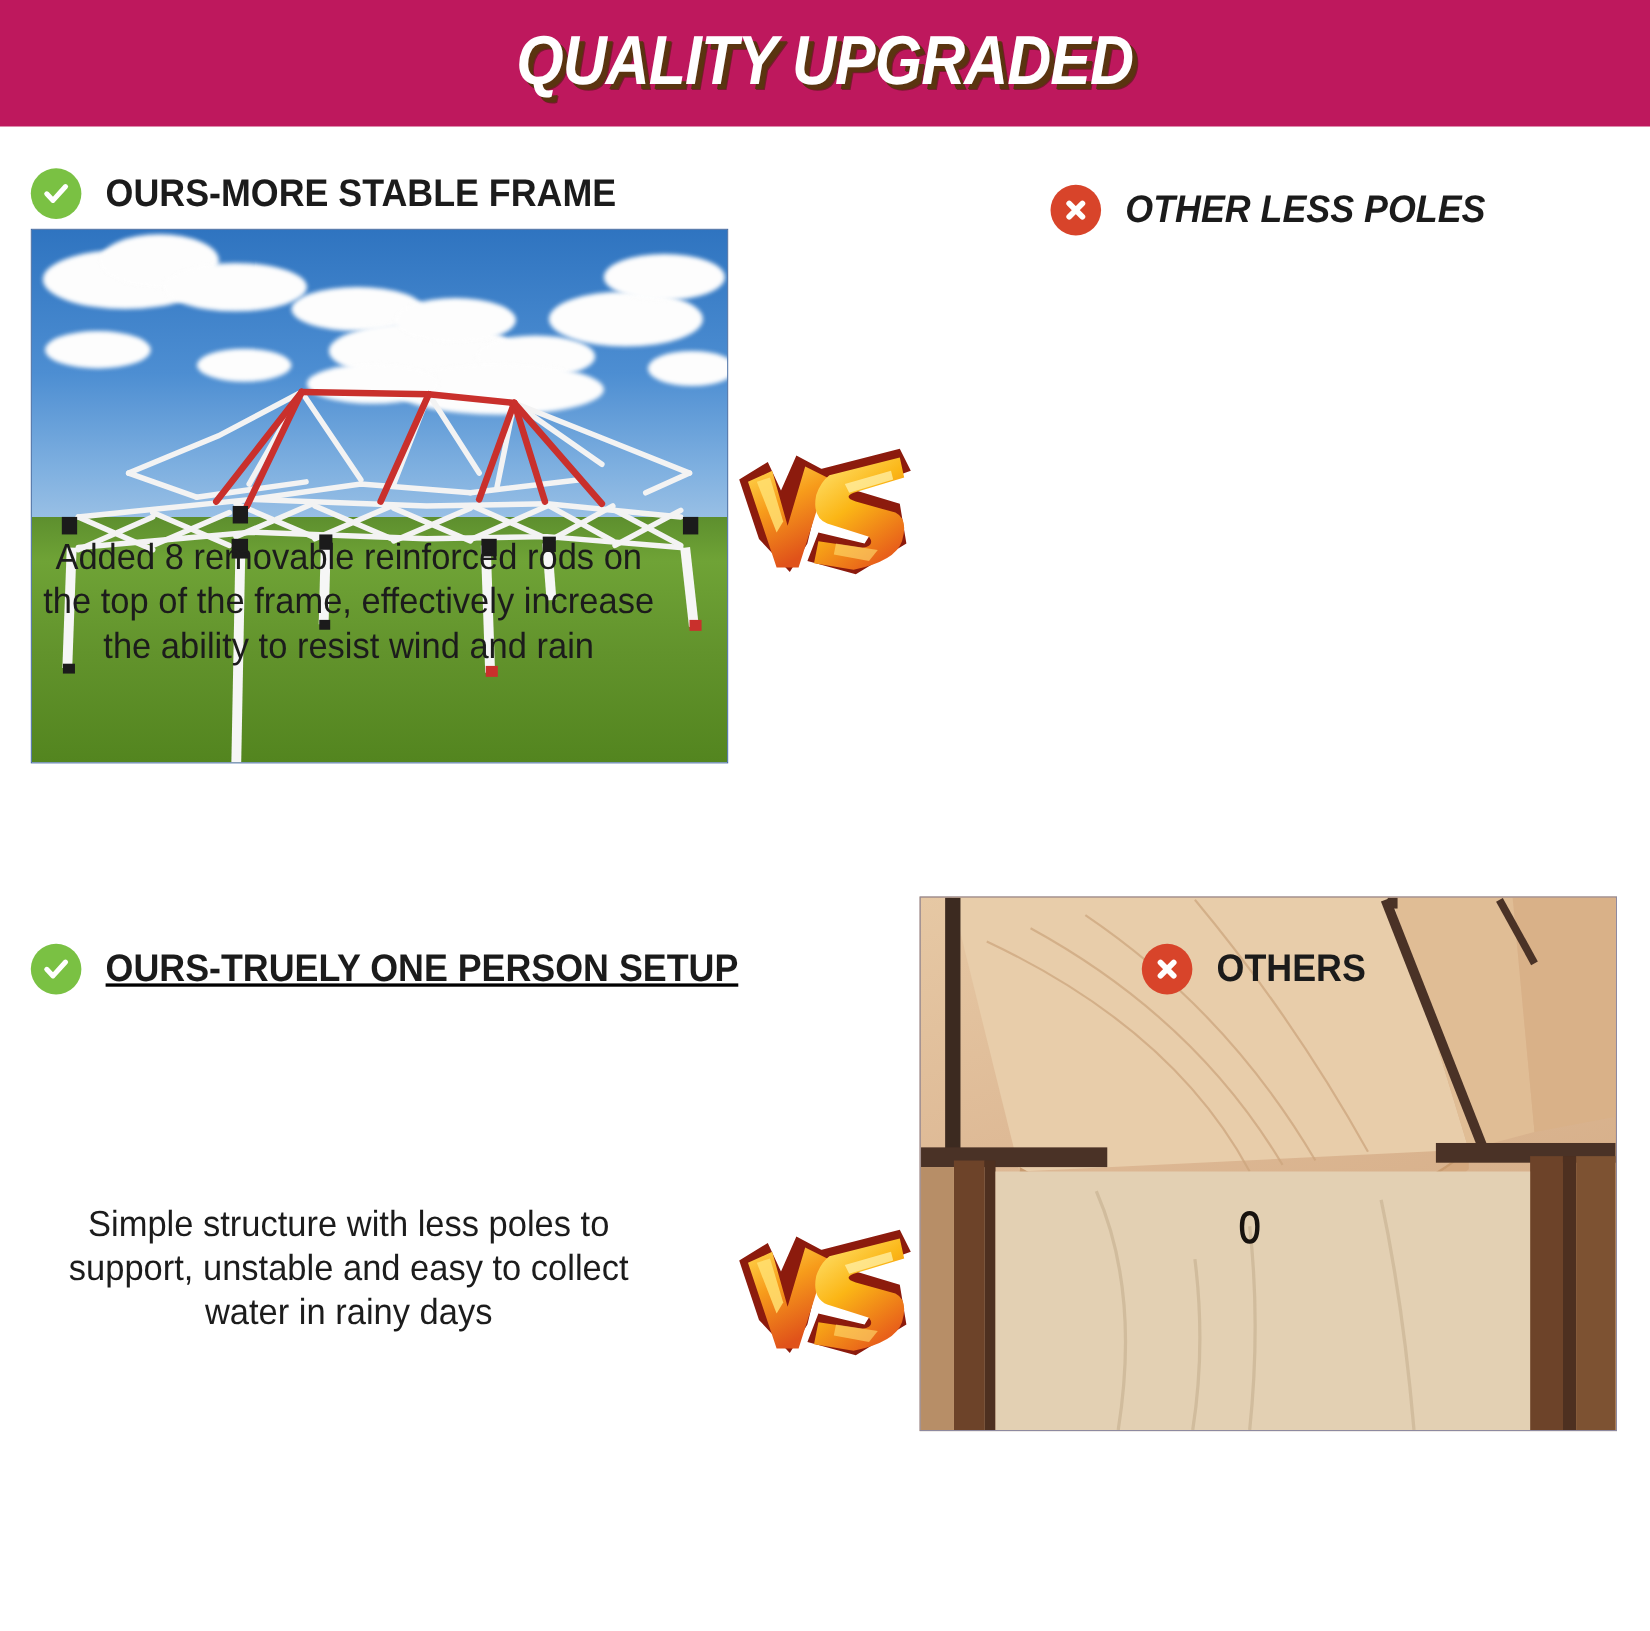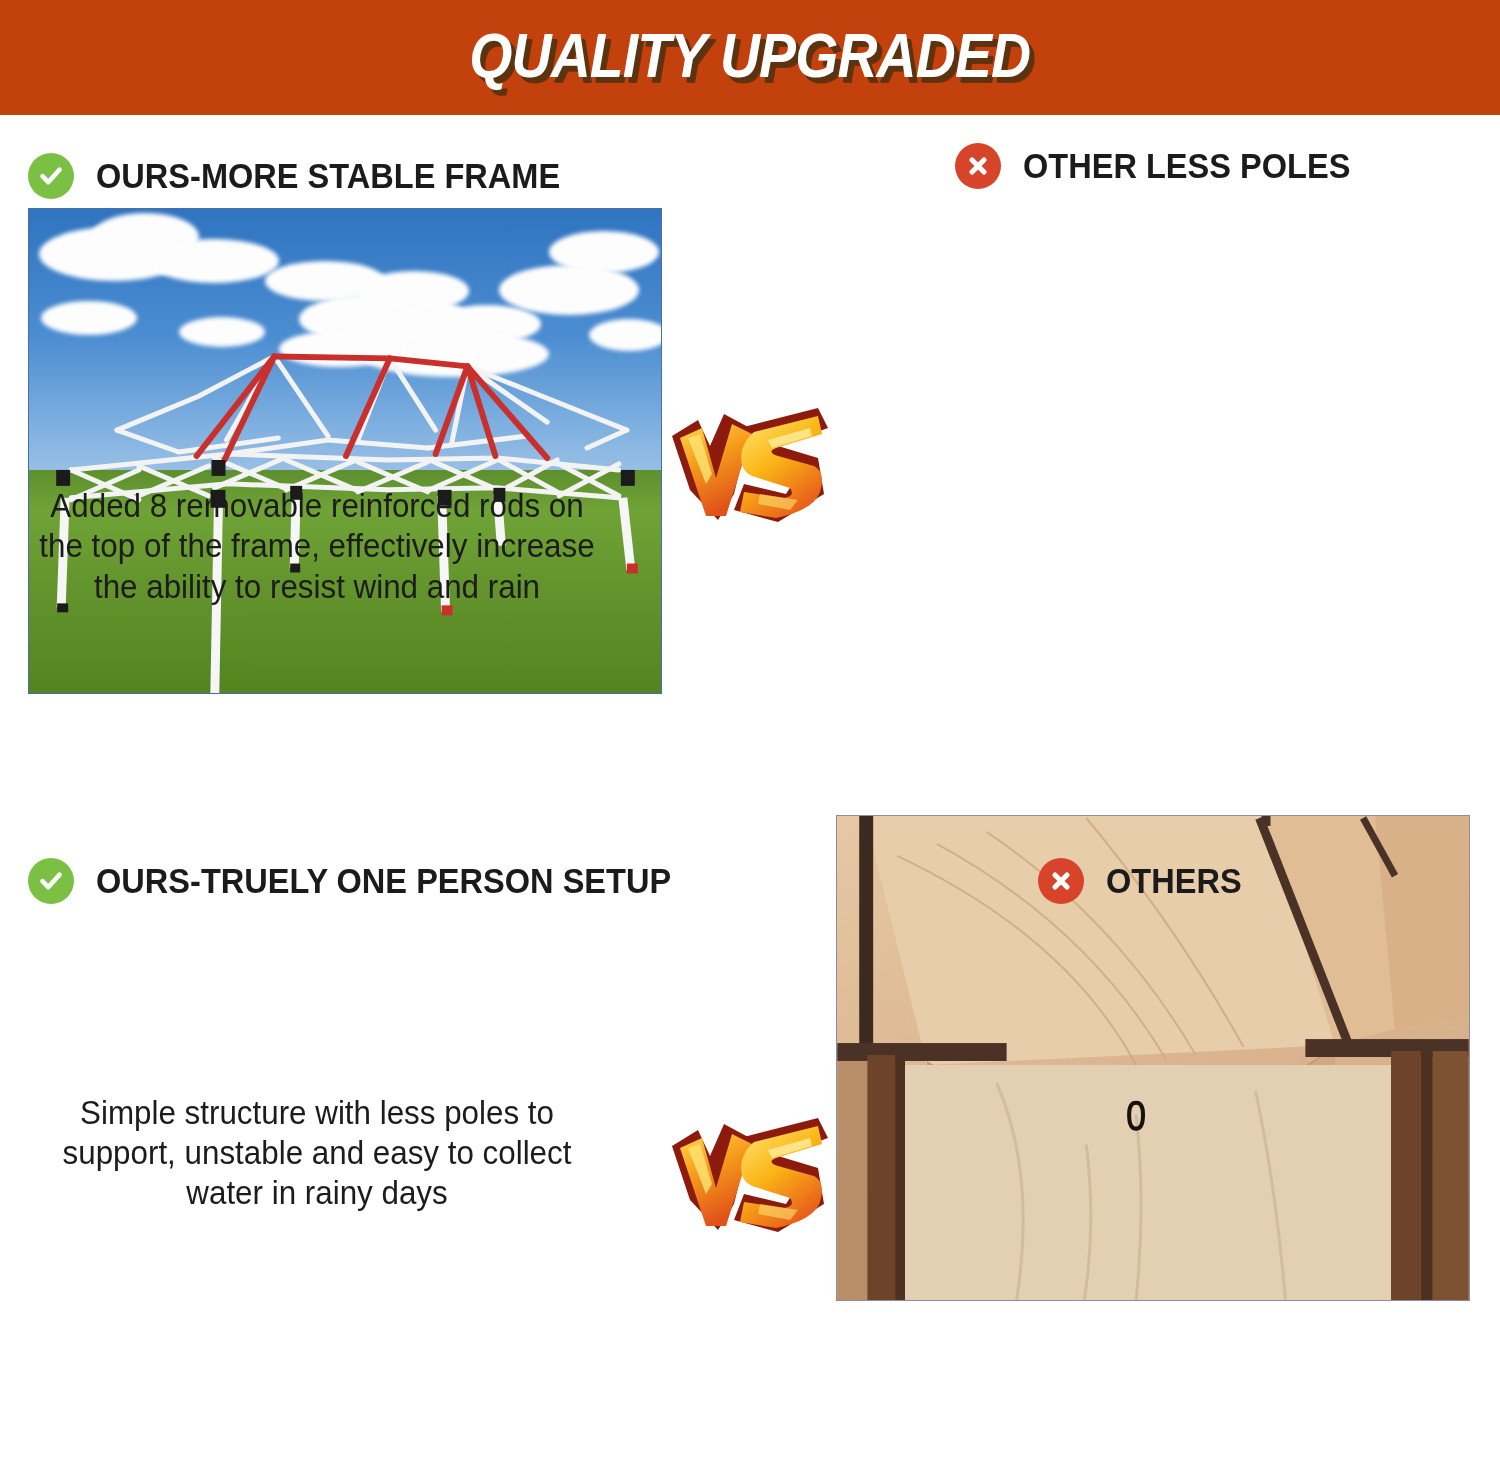--- a/index.html
+++ b/index.html
@@ -8,21 +8,21 @@
     width: 1500px; height: 1483px;
     background: #ffffff;
     font-family: "Liberation Sans", "DejaVu Sans", sans-serif;
     overflow: hidden;
   }
 
   
   .banner {
     position: absolute; left: 0; top: 0;
     width: 1500px; height: 115px;
-    background: #c2410c;
+    background: #be185d;
     display: flex; align-items: center; justify-content: center;
   }
   .banner-title {
     font-family: "Liberation Sans Narrow", "Liberation Sans", sans-serif;
     font-size: 63px;
     font-weight: bold;
     font-style: italic;
     color: #ffffff;
     letter-spacing: -1px;
     transform: scaleX(0.88);
@@ -208,21 +208,21 @@
     </g>
   </svg>
 </div>
 
 <div class="caption" style="left:28px; top:706px; width:634px;">
   <div>Added 8 removable reinforced rods on</div>
   <div>the top of the frame, effectively increase</div>
   <div>the ability to resist wind and rain</div>
 </div>
 
-<div class="panel" style="left:955px; top:140px; width:520px;">
+<div class="panel" style="left:955px; top:165px; width:520px;font-style:italic;">
   <div class="panel-head">
     <div class="badge bad">
       <svg width="30" height="30" viewBox="0 0 30 30" aria-hidden="true">
         <path d="M9 9 L21 21 M21 9 L9 21" fill="none" stroke="#ffffff" stroke-width="5.2" stroke-linecap="round"></path>
       </svg>
     </div>
     <div class="panel-title">OTHER LESS POLES</div>
   </div>
 </div>
 
@@ -271,21 +271,21 @@
     <rect x="0" y="246" width="30" height="240" fill="#b78e67"></rect>
   </svg>
 </div>
 
 <div class="caption" style="left:836px; top:706px; width:634px;">
   <div>Simple structure with less poles to</div>
   <div>support, unstable and easy to collect</div>
   <div>water in rainy days</div>
 </div>
 
-<div class="panel" style="left:28px; top:855px; width:660px;">
+<div class="panel" style="left:28px; top:855px; width:660px;text-decoration:underline;">
   <div class="panel-head">
     <div class="badge ok">
       <svg width="30" height="30" viewBox="0 0 30 30" aria-hidden="true">
         <path d="M6.5 15.2 L12.2 21.2 L23.6 8.6" fill="none" stroke="#ffffff" stroke-width="4.6" stroke-linecap="round" stroke-linejoin="round"></path>
       </svg>
     </div>
     <div class="panel-title">OURS-TRUELY ONE PERSON SETUP</div>
   </div>
 </div>
 

